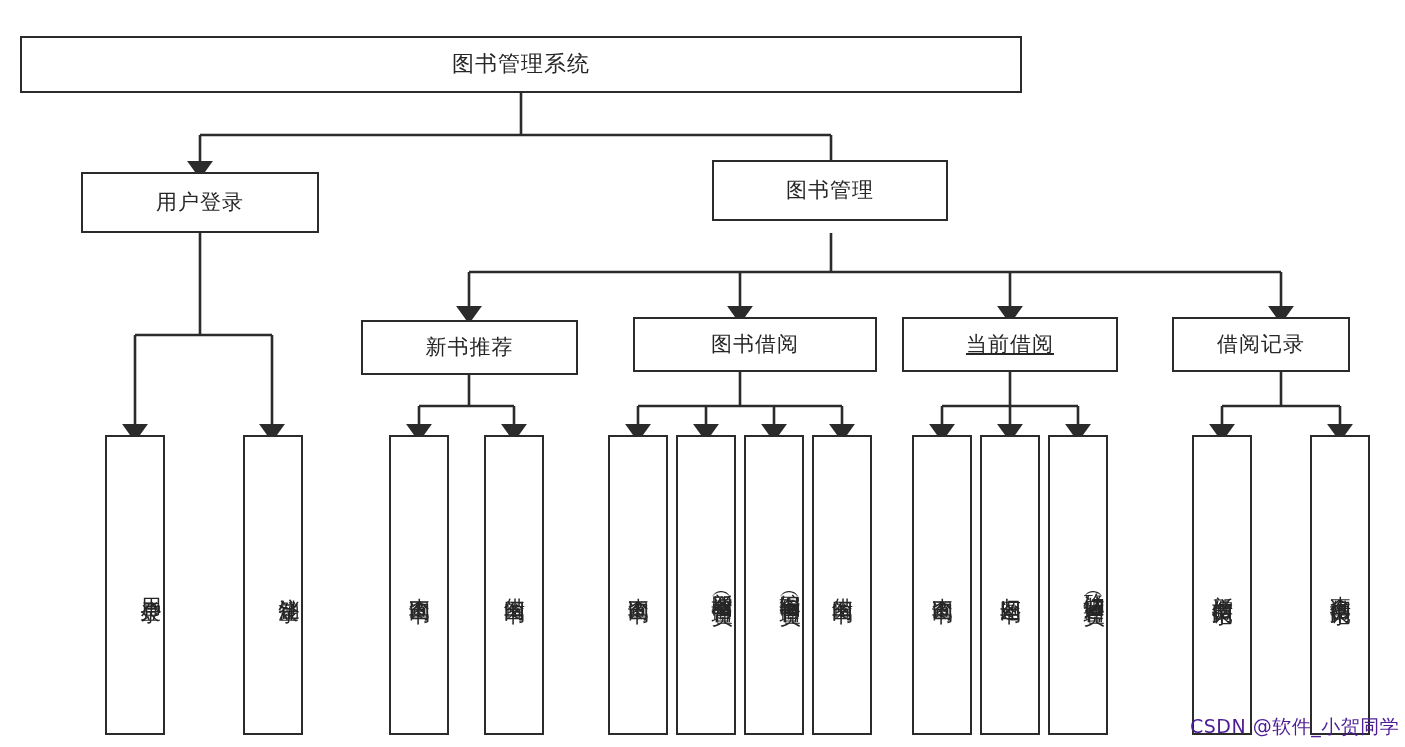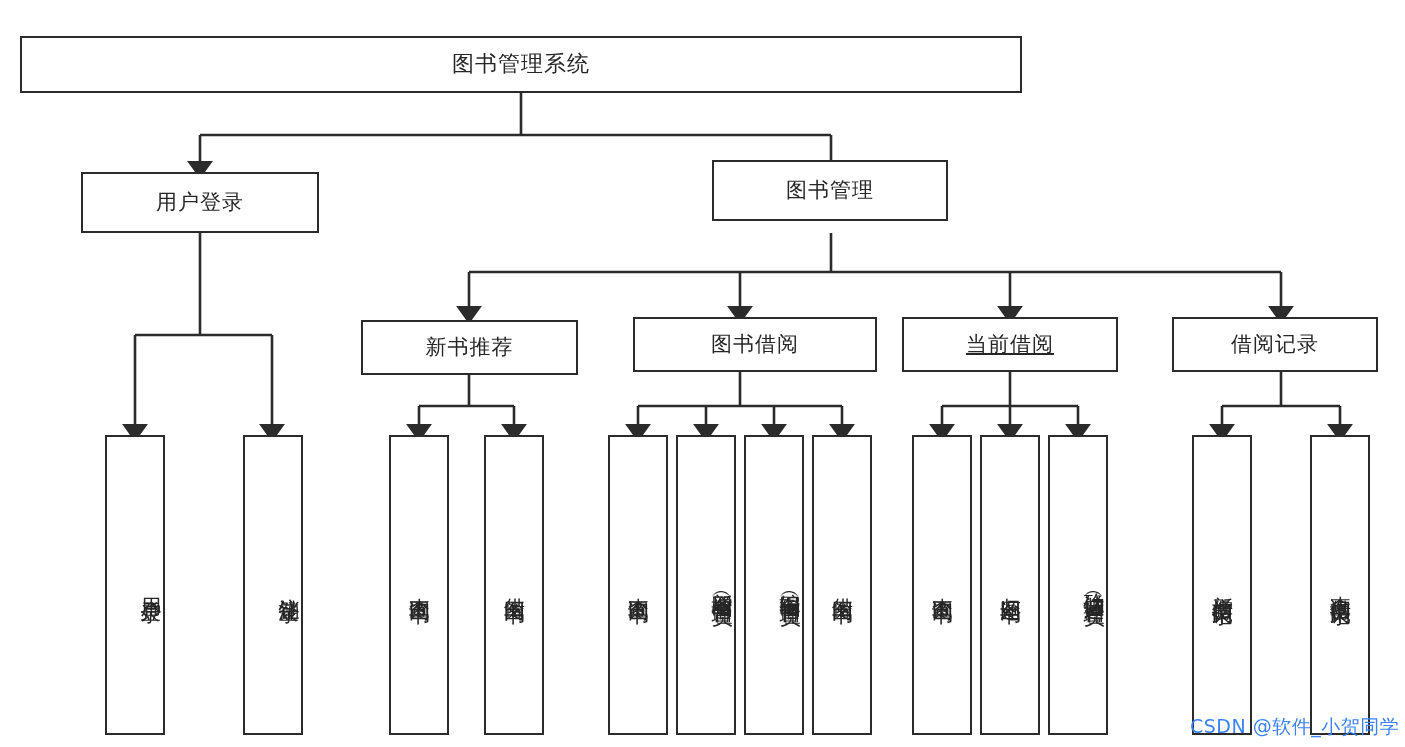--- a/index.html
+++ b/index.html
@@ -60,21 +60,21 @@
   .node-v .vtext {
     writing-mode: vertical-rl;
     text-orientation: upright;
     display: block;
   }
   #watermark {
     position: absolute;
     left: 1190px;
     top: 714px;
     font-size: 19px;
-    color: #3b82f6;
+    color: #4c1d95;
     white-space: nowrap;
     letter-spacing: 0.5px;
   }
 </style>
 </head>
 <body>
 
 <div id="canvas">
 
   <svg id="edges" viewBox="0 0 1405 747" xmlns="http://www.w3.org/2000/svg">
@@ -140,21 +140,21 @@
 
   <div class="node node-h" style="left:361px; top:320px; width:217px; height:55px;">
     <span>新书推荐</span>
   </div>
   <div class="node node-h" style="left:633px; top:317px; width:244px; height:55px;">
     <span>图书借阅</span>
   </div>
   <div class="node node-h" style="left:902px; top:317px; width:216px; height:55px;text-decoration:underline;">
     <span>当前借阅</span>
   </div>
-  <div class="node node-h" style="left:1172px; top:317px; width:206px; height:55px;text-align:right;">
+  <div class="node node-h" style="left:1172px; top:317px; width:178px; height:55px;text-align:right;">
     <span>借阅记录</span>
   </div>
 
   <div class="node node-v" style="left:105px; top:435px; width:60px; height:300px;">
     <span class="vtext">用户登录</span>
   </div>
   <div class="node node-v" style="left:243px; top:435px; width:60px; height:300px;">
     <span class="vtext">注销登录</span>
   </div>
 

